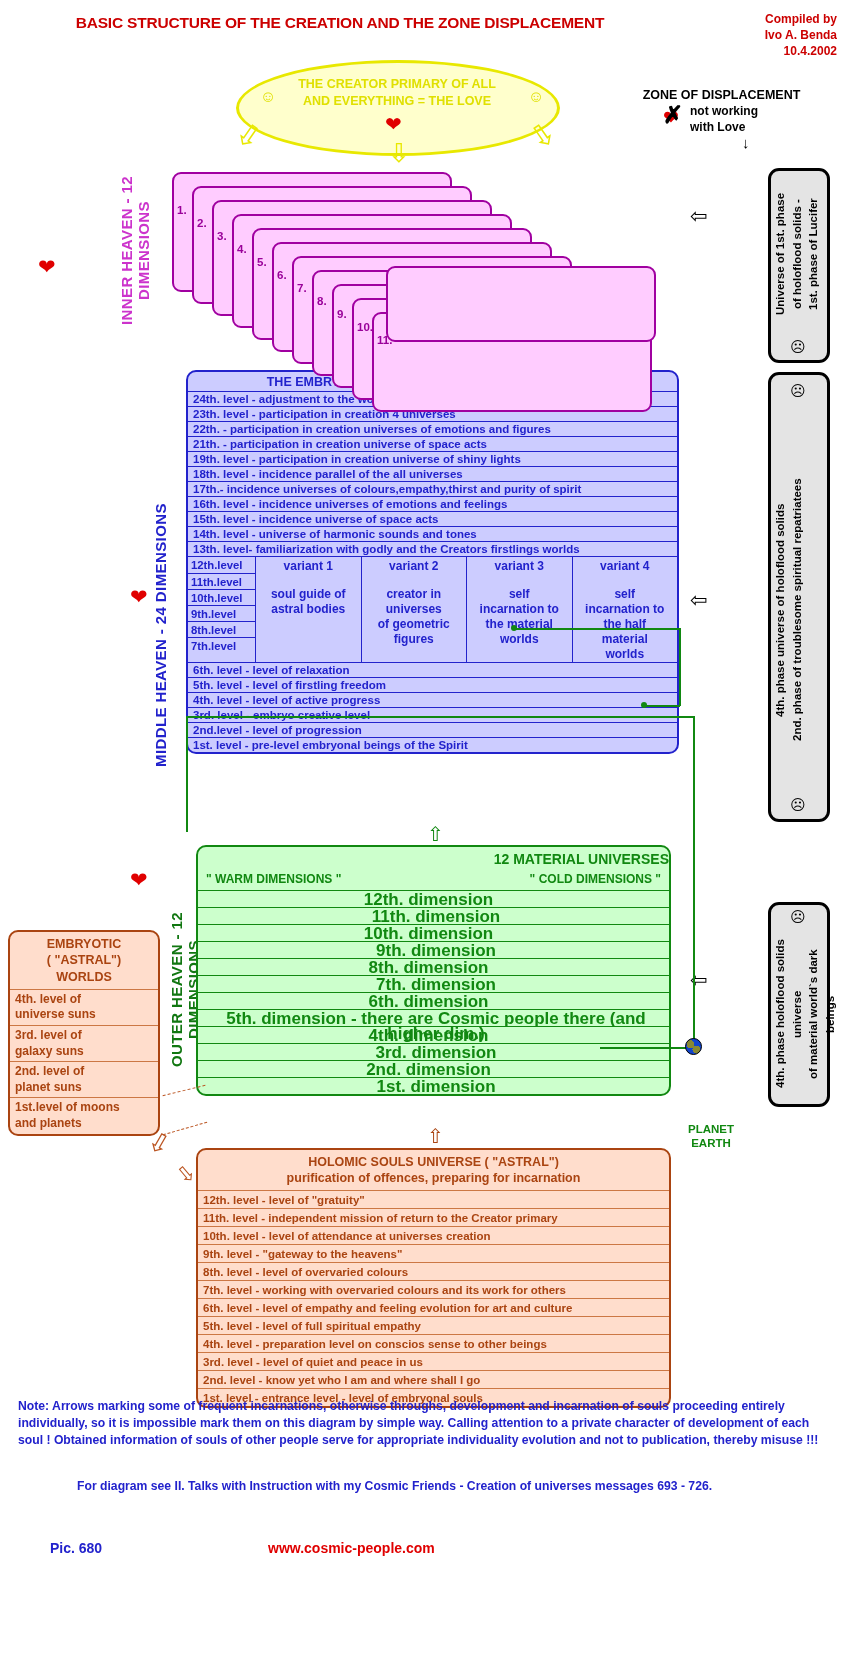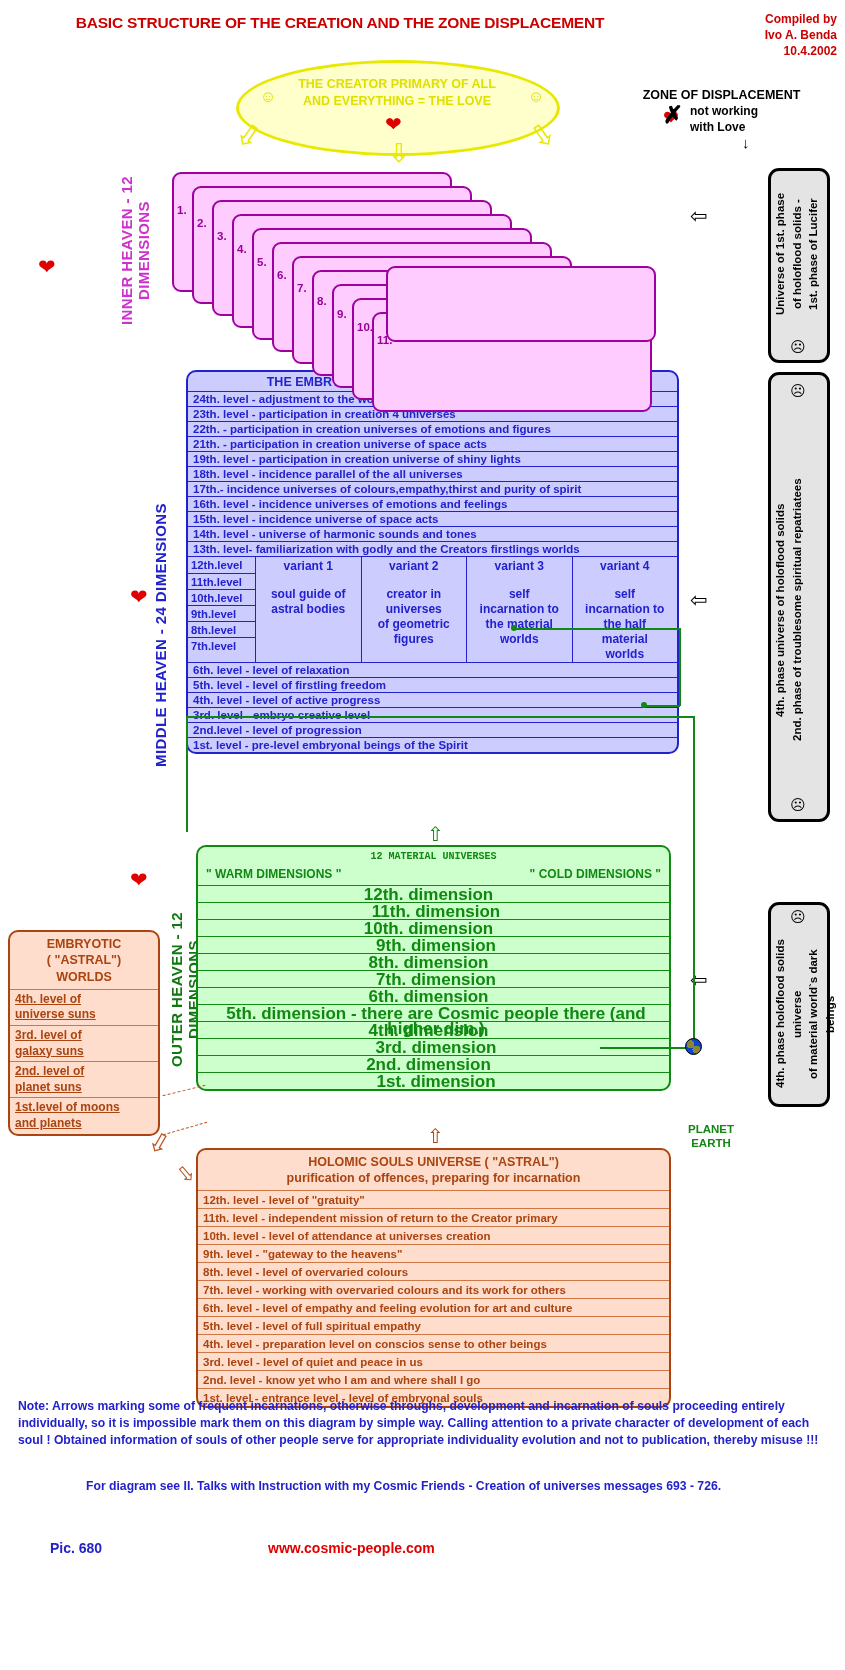--- a/index.html
+++ b/index.html
@@ -99,36 +99,36 @@
   .variants { display:flex; border-top:1px solid #2222cc; }
   .vcol-levels { width:68px; border-right:1px solid #2222cc; }
   .vcol-levels div { border-top:1px solid #2222cc; font-size:11.3px; font-weight:bold; color:#2222cc; padding:0 0 0 3px; height:16px; line-height:16px; }
   .vcol-levels div:first-child { border-top:none; }
   .vcol { flex:1; border-right:1px solid #2222cc; text-align:center; color:#2222cc; font-weight:bold; font-size:12px; padding-top:2px; }
   .vcol:last-child { border-right:none; }
   .vcol .vtitle { margin-bottom:14px; }
   .vcol .vbody { font-size:12px; line-height:1.25; }
 
   .green-panel { left:196px; top:845px; width:475px; border:2px solid #118811; background:#ccffcc; }
-  .green-panel .phead { text-align:center; font-weight:bold; font-size:10px; color:#118811; padding:4px 0 3px;font-family:Liberation Mono, monospace; }
+  .green-panel .phead { text-align:right; font-weight:bold; font-size:14px; color:#118811; padding:4px 0 3px; }
   .green-panel .wc { display:flex; justify-content:space-between; padding:2px 8px 4px; font-weight:bold; font-size:12px; color:#118811; }
   .green-panel .prow { border-top-color:#118811; color:#118811; font-size:17px; height:17px; line-height:15px;text-align:center; }
   .gr-right { text-align:right; padding-right:10px; padding-left:0; }
 
   .orange-panel { left:196px; top:1148px; width:475px; border:2px solid #aa4411; background:#ffddcc; }
   .orange-panel .phead { text-align:center; font-weight:bold; font-size:12.5px; color:#aa4411; padding:4px 0 3px; line-height:1.3; }
   .orange-panel .prow { border-top-color:#cc7744; color:#aa4411; font-size:11.5px; height:18px; line-height:16px; }
 
   .green-up { position:absolute; left:427px; top:822px; font-size:20px; color:#118811; }
   .orange-up { position:absolute; left:427px; top:1124px; font-size:20px; color:#aa4411; }
 
   
   .spirit-panel { left:8px; top:930px; width:152px; border:2px solid #aa4411; background:#ffddcc; }
   .spirit-panel .phead { text-align:center; font-weight:bold; font-size:12.5px; color:#aa4411; padding:4px 4px 4px; line-height:1.3; }
-  .spirit-panel .prow { border-top-color:#cc7744; color:#aa4411; font-size:12px; line-height:1.3; padding:2px 0 2px 5px;text-decoration:underline; }
+  .spirit-panel .prow { border-top-color:#cc7744; color:#aa4411; font-size:12px; line-height:1.3; padding:2px 0 2px 5px; }
 
   
   .grey-box {
     position:absolute; border:3px solid #000; background:#e4e4e4; border-radius:11px;
   }
   .grey-text {
     position:absolute; writing-mode:vertical-rl; transform:rotate(180deg);
     font-weight:bold; font-size:11.5px; color:#000; text-align:center; line-height:1.45;
   }
   .grey-face { position:absolute; font-size:15px; color:#000; }
@@ -146,21 +146,21 @@
     position:absolute; left:676px; top:1122px; width:70px; text-align:center;
     font-weight:bold; font-size:11.5px; color:#118811; line-height:1.25;
   }
 
   
   .note {
     position:absolute; left:18px; top:1398px; width:815px;
     color:#2222cc; font-weight:bold; font-size:12.2px; line-height:1.38;
   }
   .diagram-ref {
-    position:absolute; left:80px; top:1478px; width:760px;
+    position:absolute; left:71px; top:1478px; width:760px;
     color:#2222cc; font-weight:bold; font-size:12.2px; line-height:1.4;padding-left:6px;
   }
   .pic-no { position:absolute; left:14px; top:1540px; color:#2222cc; font-weight:bold; font-size:14px;margin-left:36px; }
   .site { position:absolute; left:268px; top:1540px; color:#e00000; font-weight:bold; font-size:14px; }
 
   .green-line { position:absolute; background:#118811; }
   .green-dot { position:absolute; width:6px; height:6px; border-radius:50%; background:#118811; }
   .orange-conn { position:absolute; border-top:1px dashed #bb5522; }
 </style>
 </head>

